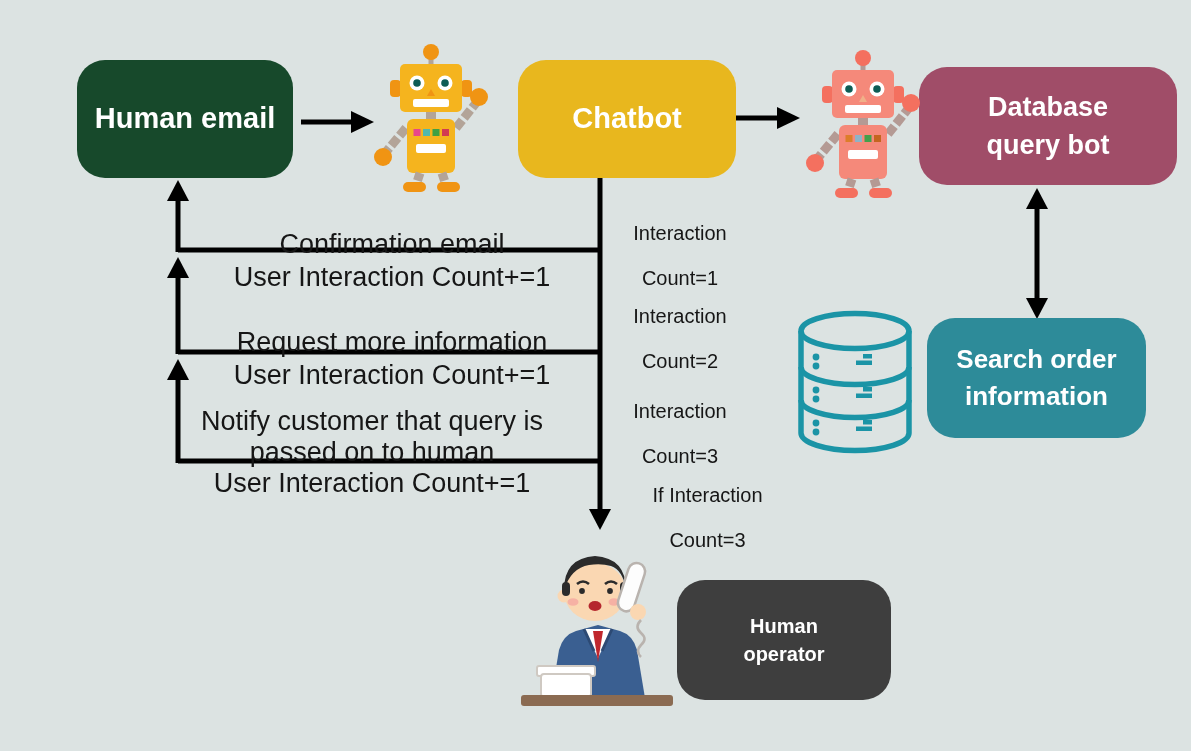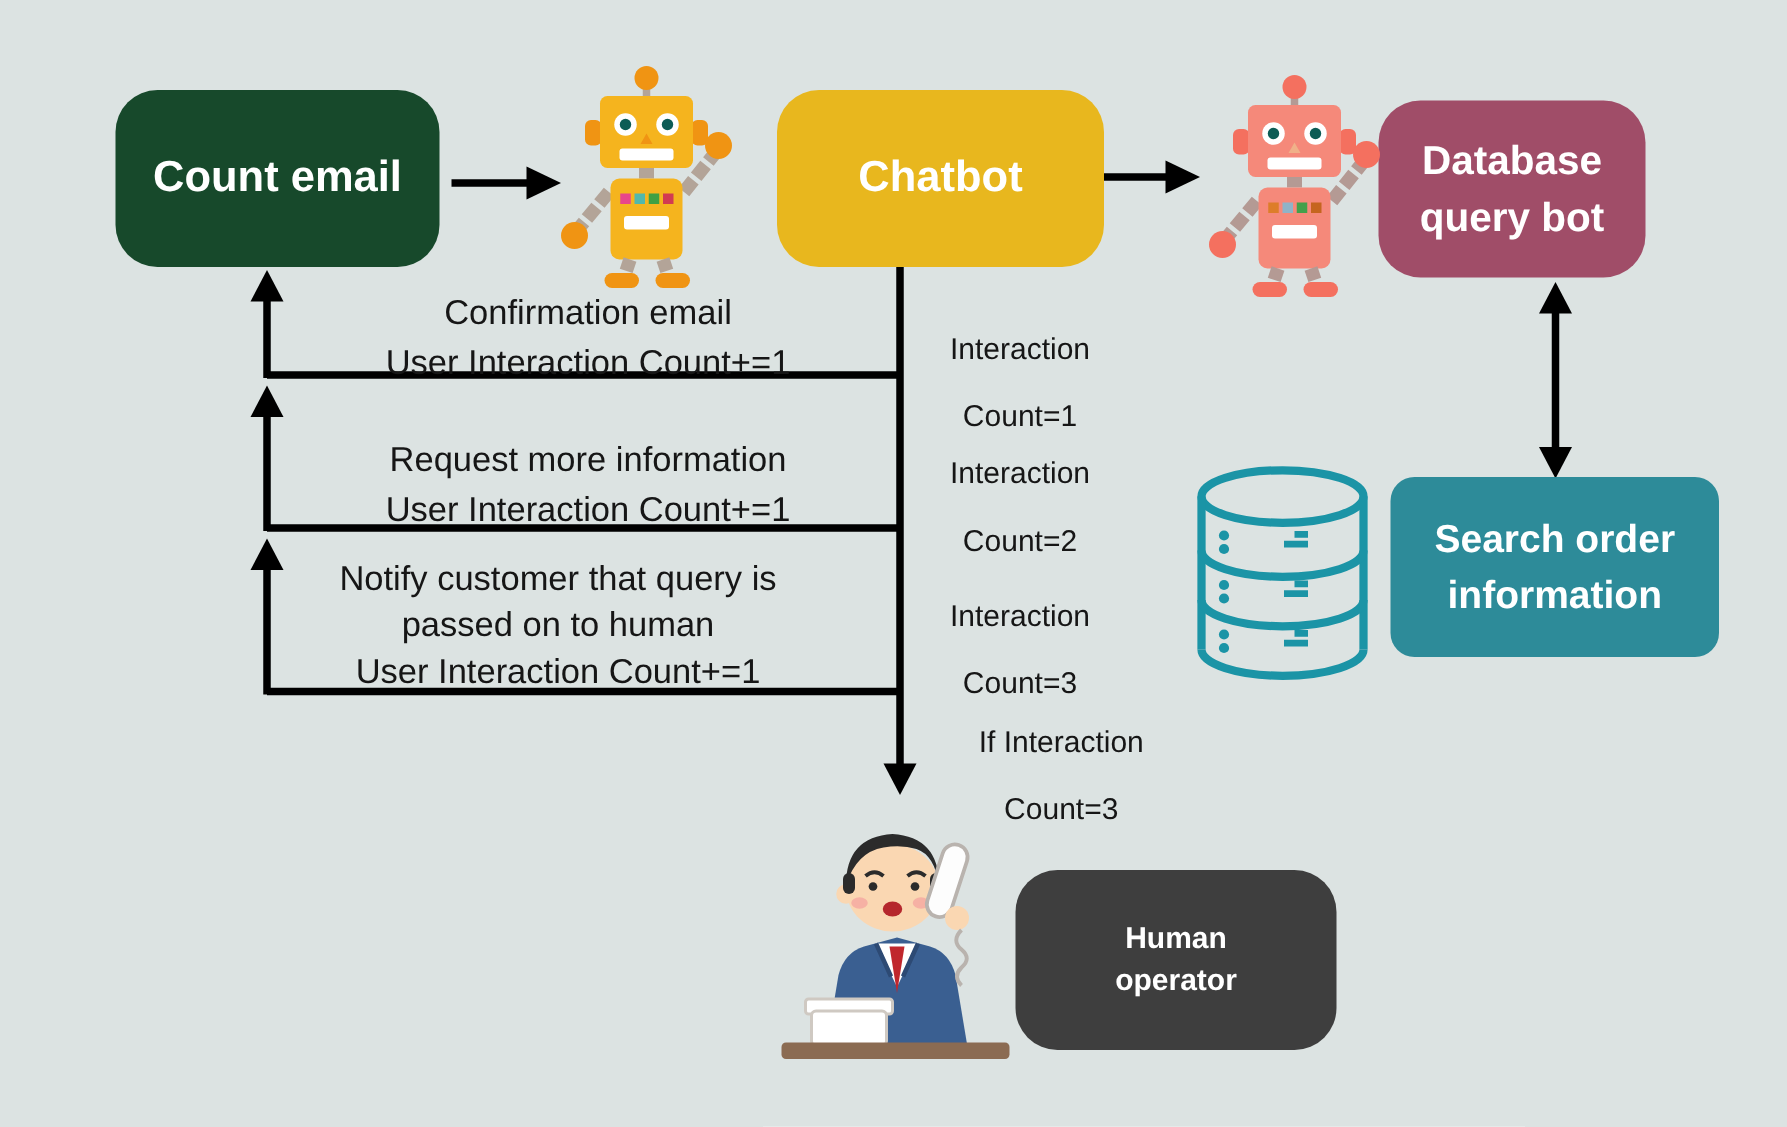--- a/index.html
+++ b/index.html
@@ -12,28 +12,28 @@
   }
   .node{
     position:absolute;
     display:flex;align-items:center;justify-content:center;
     color:#ffffff;font-weight:bold;text-align:center;
     white-space:pre-line;border-radius:28px;
     line-height:1.42;
   }
   .node-user-email{left:77px;top:60px;width:216px;height:118px;font-size:29px;}
   .node-chatbot{left:490px;top:60px;width:218px;height:118px;font-size:29px;}
-  .node-db-bot{left:919px;top:67px;width:178px;height:118px;font-size:27px;}
-  .node-search-order{left:927px;top:318px;width:219px;height:120px;font-size:26px;border-radius:16px;}
+  .node-db-bot{left:919px;top:67px;width:258px;height:118px;font-size:27px;}
+  .node-search-order{left:927px;top:318px;width:219px;height:120px;font-size:26px;border-radius:28px;}
   .node-human-op{left:677px;top:580px;width:214px;height:120px;font-size:20px;}
   .flow-label{
     position:absolute;white-space:pre-line;text-align:center;
     color:#161616;
   }
-  .msg{font-size:23px;line-height:33px;}
+  .msg{font-size:27px;line-height:33px;margin-top:36px;}
   .count{font-size:20px;line-height:45px;}
   .msg-1{left:182px;top:192px;width:420px;}
   .msg-2{left:182px;top:290px;width:420px;}
   .msg-3{left:182px;top:370px;width:380px;line-height:31px;}
   .count-1{left:595px;top:211px;width:170px;}
   .count-2{left:595px;top:294px;width:170px;}
   .count-3{left:595px;top:389px;width:170px;}
   .count-if{left:620px;top:473px;width:175px;}
   .overlay{position:absolute;left:0;top:0;pointer-events:none;}
   .icon{position:absolute;}
@@ -83,21 +83,21 @@
       <polygon points="178,257 167,278 189,278" stroke="none" fill="#000"></polygon>
     </g>
 
     <g stroke="#000" stroke-width="5">
       <line x1="178" y1="461" x2="600" y2="461"></line>
       <line x1="178" y1="463" x2="178" y2="379"></line>
       <polygon points="178,359 167,380 189,380" stroke="none" fill="#000"></polygon>
     </g>
   </svg>
 
-  <div class="node node-user-email" style="background: rgb(23, 73, 43);">Count email</div>
+  <div class="node node-user-email" style="background: rgb(23, 73, 43);">Human email</div>
   <div class="node node-chatbot" style="background: rgb(232, 183, 30); margin-left: 28px;">Chatbot</div>
   <div class="node node-db-bot" style="background: rgb(160, 77, 104);">Database
 query bot</div>
   <div class="node node-search-order" style="background: rgb(45, 139, 153);">Search order
 information</div>
   <div class="node node-human-op" style="background: rgb(62, 62, 62);">Human
 operator</div>
 
   <div class="flow-label msg msg-1">Confirmation email
 User Interaction Count+=1</div>

